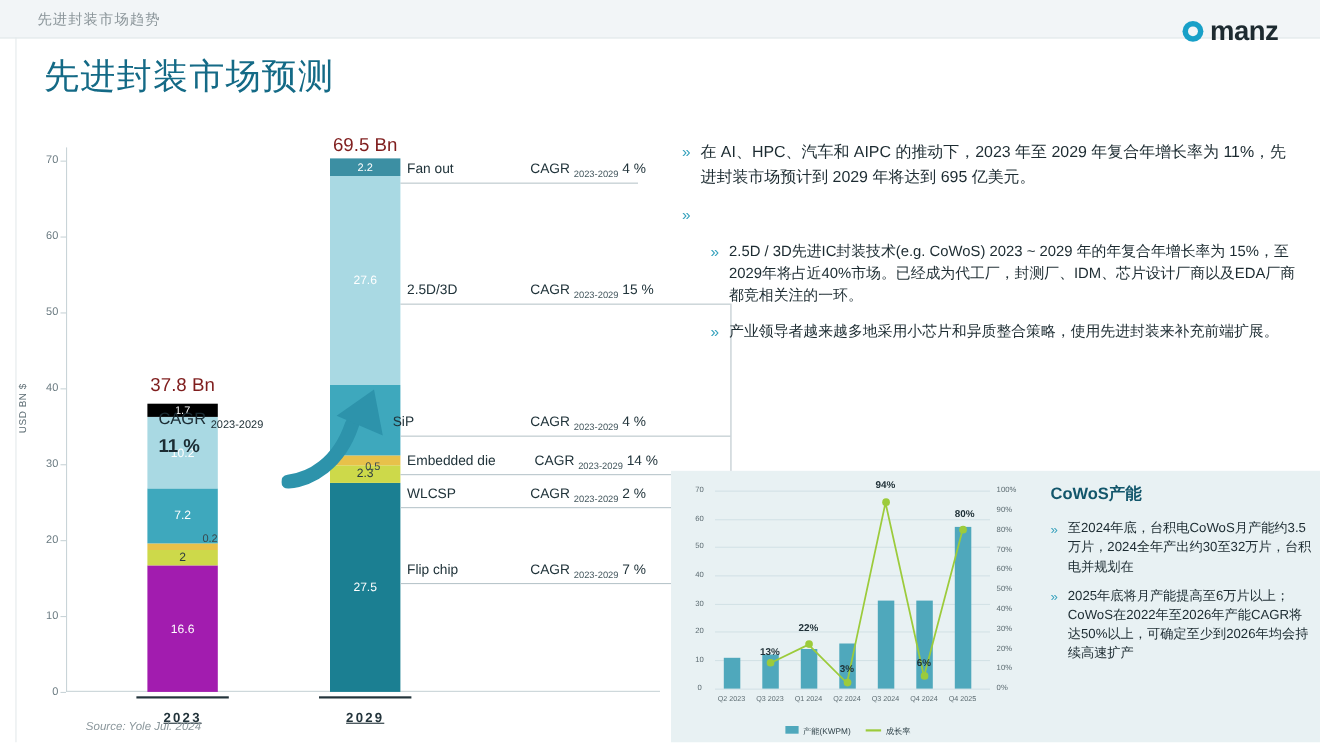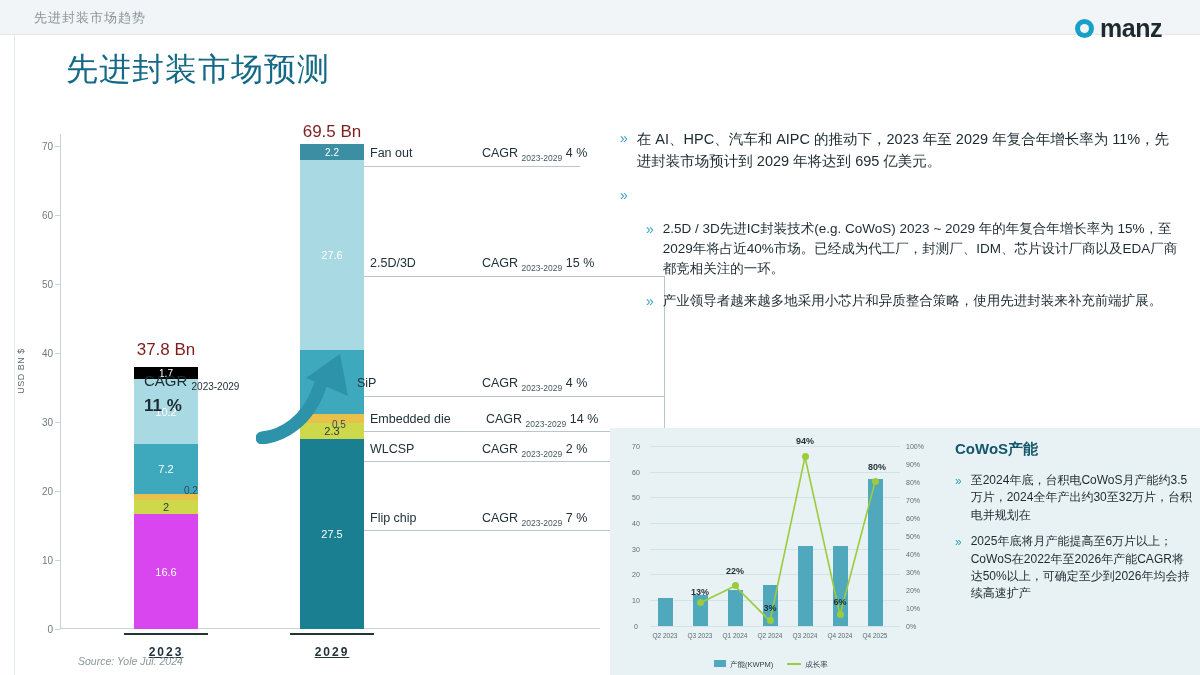--- a/index.html
+++ b/index.html
@@ -37,21 +37,21 @@
     width: 9px; height: 9px; background: #f2f5f7; border-radius: 50%;
   }
   .logo-text { font-size: 25px; font-weight: bold; color: #1d2a30; letter-spacing: -0.5px; }
 
   .left-rule {
     position: absolute; left: 14px; top: 34px; width: 1px; height: 641px;
     background: #e4eaec;
   }
   .page-title {
     position: absolute; left: 40px; top: 48px;
-    font-size: 32px; color: #146a86; letter-spacing: 1px; margin-left: 26px;
+    font-size: 32px; color: #146a86; letter-spacing: 1px;
   }
 
   
   .chart-wrap { position: absolute; left: 14px; top: 126px; width: 600px; height: 545px; }
   .y-axis-label {
     position: absolute; left: -16px; top: 240px;
     transform: rotate(-90deg); transform-origin: center;
     font-size: 9px; color: #5b6b72; letter-spacing: .5px;
   }
   .plot {
@@ -180,21 +180,21 @@
           <div class="ytickmark"></div>
           <div class="ytick">10</div>
         </div>
       <div style="position:absolute;left:0;top:495px;">
           <div class="ytickmark"></div>
           <div class="ytick">0</div>
         </div>
 
       <div class="bar-col" style="left:74px; width:64px; height:261px;">
 
-        <div class="seg dark" style="bottom:0; height:115px; background:#d946ef;">
+        <div class="seg dark" style="bottom:0; height:115px; background:#a21caf;">
             <span>16.6</span>
           </div>
 
         <div class="seg" style="bottom:115px; height:14px; background:#cdd94a;">
             <span style="color:#2a3a41">2</span>
           </div>
 
         <div class="seg" style="bottom:129px; height:6px; background:#e8c14a;"></div>
 
         <div class="seg" style="bottom:135px; height:50px; background:#3ea8bd;">

